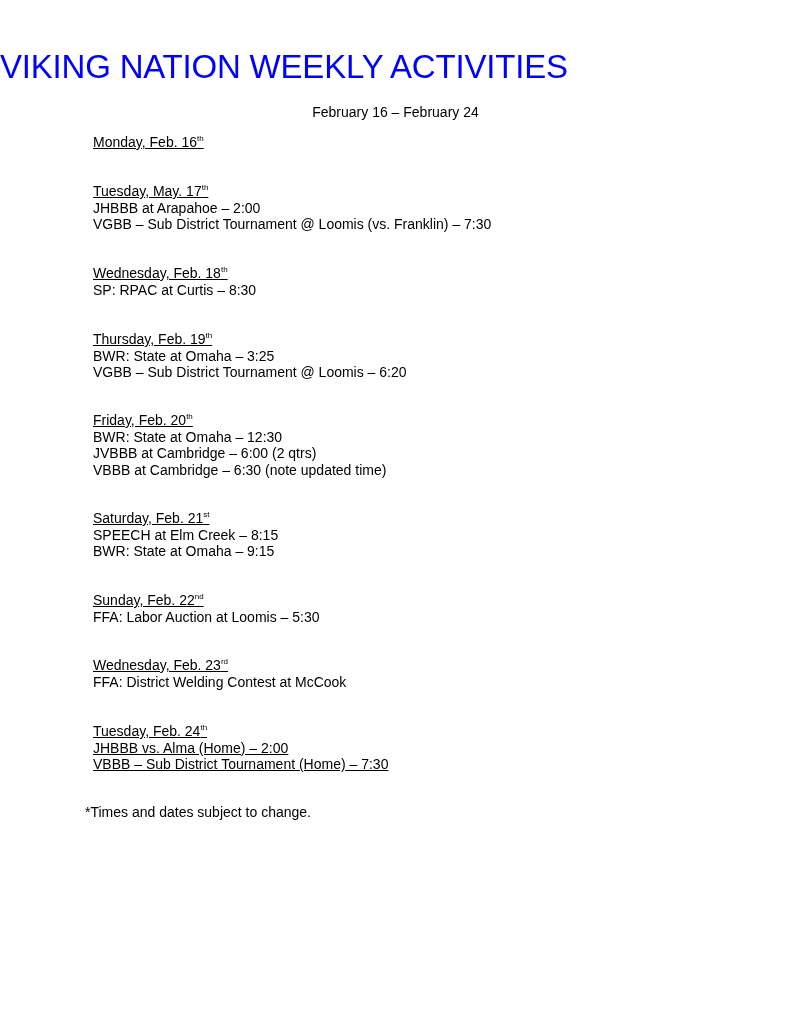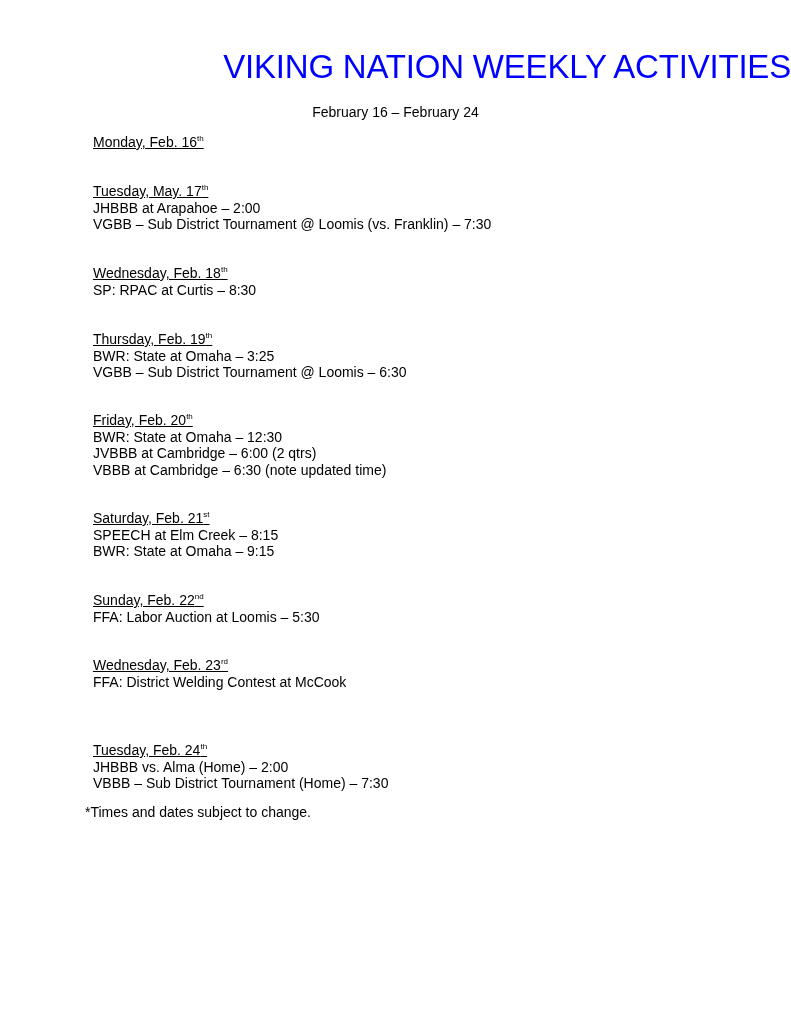--- a/index.html
+++ b/index.html
@@ -1,18 +1,18 @@
 <!DOCTYPE html>
 <html><head>
   <meta charset="utf-8">
   <style>
     html, body { margin: 0; padding: 0; background: #ffffff; }
     body { width: 791px; height: 1024px; position: relative; overflow: hidden;
            font-family: "Liberation Sans", sans-serif; color: #000; }
-    .title { position: absolute; left: 0; width: 791px; top: 47px; text-align: right;
+    .title { position: absolute; left: 0; width: 791px; top: 47px; text-align: left;
              font-size: 33px; color: #0000ff; line-height: 40px; letter-spacing: -0.2px; }
     .subtitle { position: absolute; left: 0; width: 791px; top: 104px; text-align: center;
                 font-size: 14px; line-height: 17px; }
     .day { position: absolute; left: 93px; font-size: 14px; line-height: 16.6px; }
     .day-heading { text-decoration: underline; display: inline-block; }
     .day-heading sup { font-size: 8px; line-height: 0; vertical-align: 6px; }
     .event { display: block; white-space: nowrap; }
     .footnote { position: absolute; left: 85px; top: 804px; font-size: 14px; line-height: 17px; }
   </style>
 </head>
@@ -32,21 +32,21 @@
 </div>
 
 <div class="day" style="top:265px;">
   <span class="day-heading"><span>Wednesday, Feb. 18</span><sup>th</sup></span>
   <span class="event">SP: RPAC at Curtis – 8:30</span>
 </div>
 
 <div class="day" style="top:331px;">
   <span class="day-heading"><span>Thursday, Feb. 19</span><sup>th</sup></span>
   <span class="event">BWR: State at Omaha – 3:25</span>
-  <span class="event">VGBB – Sub District Tournament @ Loomis – 6:30</span>
+  <span class="event">VGBB – Sub District Tournament @ Loomis – 6:20</span>
 </div>
 
 <div class="day" style="top:412px;">
   <span class="day-heading"><span>Friday, Feb. 20</span><sup>th</sup></span>
   <span class="event">BWR: State at Omaha – 12:30</span>
   <span class="event">JVBBB at Cambridge – 6:00 (2 qtrs)</span>
   <span class="event">VBBB at Cambridge – 6:30 (note updated time)</span>
 </div>
 
 <div class="day" style="top:510px;">
@@ -58,19 +58,19 @@
 <div class="day" style="top:592px;">
   <span class="day-heading"><span>Sunday, Feb. 22</span><sup>nd</sup></span>
   <span class="event">FFA: Labor Auction at Loomis – 5:30</span>
 </div>
 
 <div class="day" style="top:657px;">
   <span class="day-heading"><span>Wednesday, Feb. 23</span><sup>rd</sup></span>
   <span class="event">FFA: District Welding Contest at McCook</span>
 </div>
 
-<div class="day" style="top:742px;">
+<div class="day" style="top:723px;text-decoration:underline;">
   <span class="day-heading"><span>Tuesday, Feb. 24</span><sup>th</sup></span>
   <span class="event">JHBBB vs. Alma (Home) – 2:00</span>
   <span class="event">VBBB – Sub District Tournament (Home) – 7:30</span>
 </div>
 
 <div class="footnote">*Times and dates subject to change.</div>
 
 </body></html>

